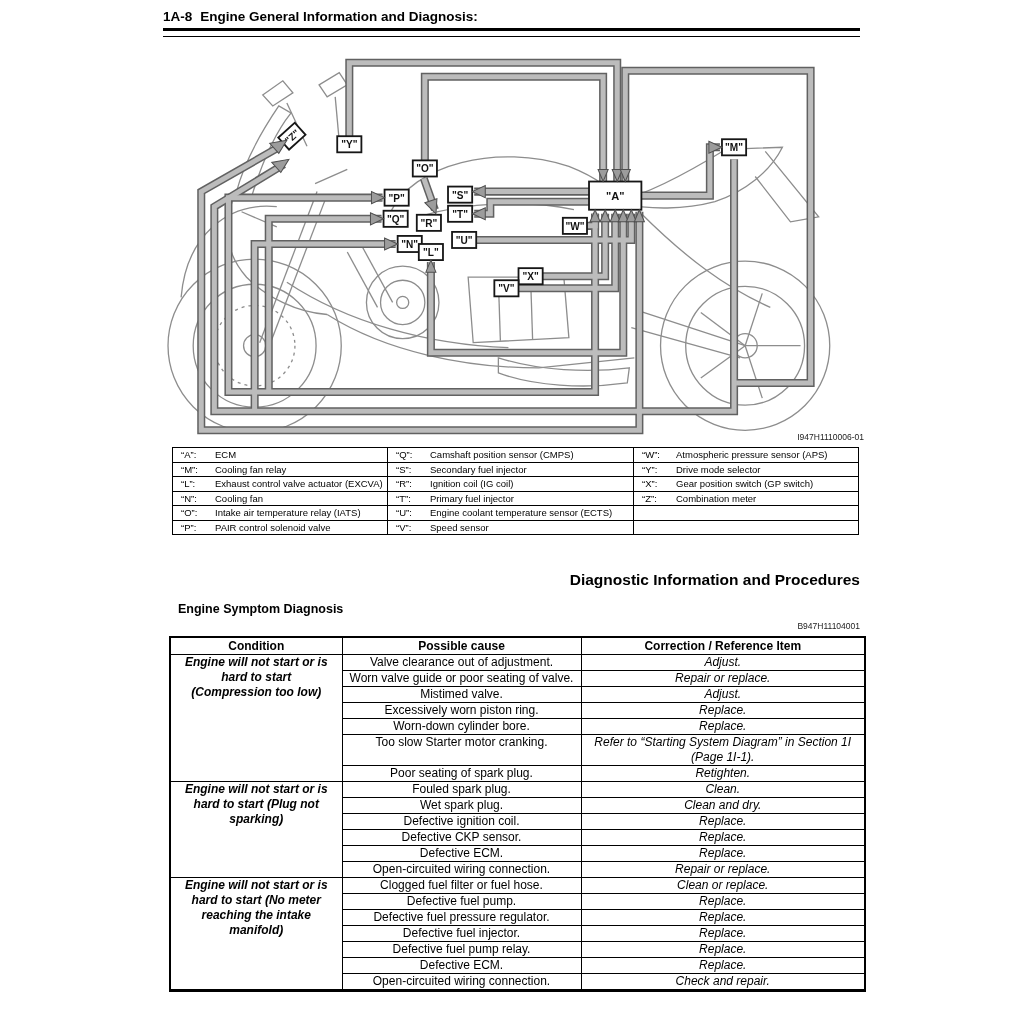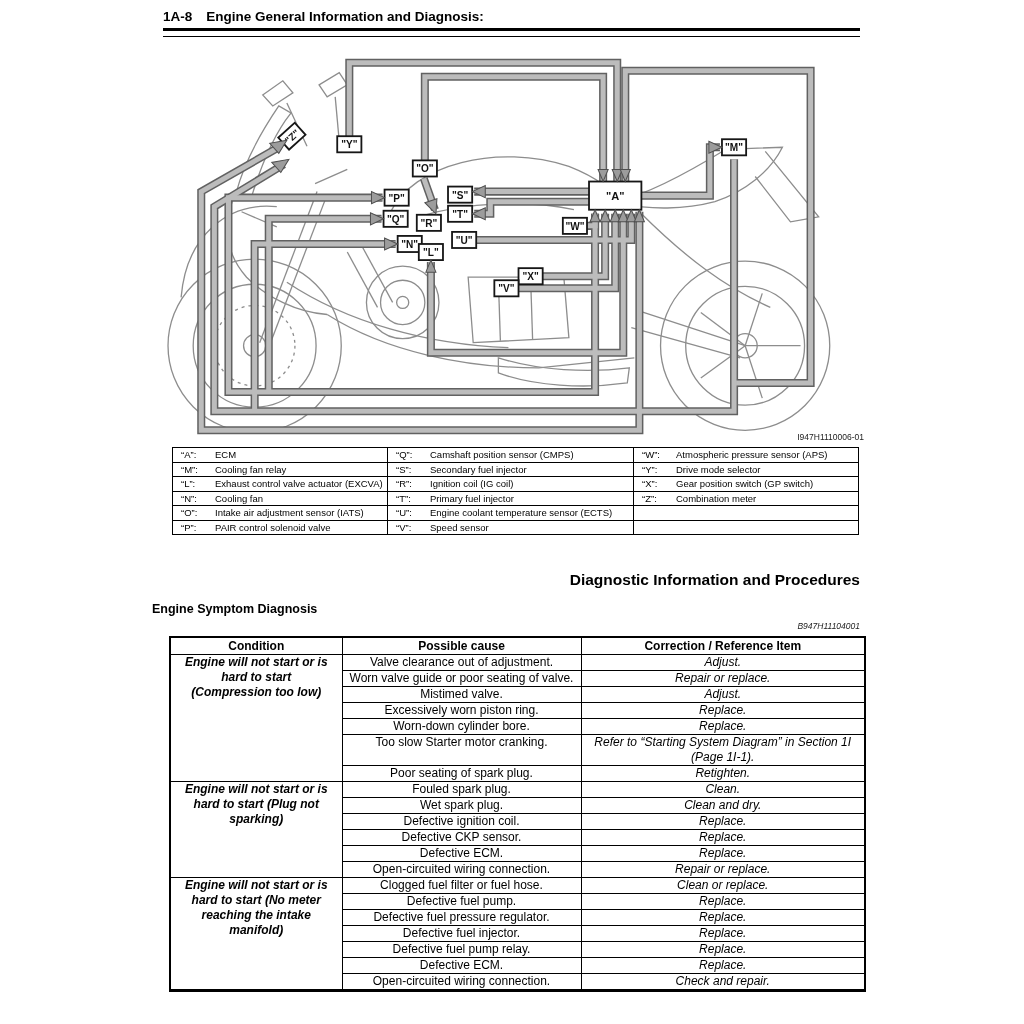--- a/index.html
+++ b/index.html
@@ -1,36 +1,36 @@
 <!DOCTYPE html>
 <html><head>
 <meta charset="utf-8">
 <style>
   html,body{margin:0;padding:0;background:#fff;}
   .page{position:relative;width:1024px;height:1024px;background:#fff;
         font-family:"Liberation Sans",sans-serif;color:#000;overflow:hidden;}
   
   .hdr{position:absolute;left:163px;top:9px;width:697px;font-size:13.5px;font-weight:bold;white-space:nowrap;}
-  .hdr .sec{margin-right:14px;}
+  .hdr .sec{margin-right:8px;}
   .hdr-rule{position:absolute;left:163px;top:28px;width:697px;height:5px;
             border-top:3px solid #000;border-bottom:1px solid #000;}
   
   .diagram{position:absolute;left:166px;top:50px;width:700px;height:394px;}
   .fig-code{position:absolute;right:2px;bottom:2px;font-size:8.5px;color:#222;}
   
   .legend{position:absolute;left:172px;top:447px;width:686px;border-collapse:collapse;
           font-size:9.5px;table-layout:fixed;}
   .legend td{border:1px solid #000;height:13.5px;padding:0 0 0 8px;vertical-align:middle;overflow:hidden;white-space:nowrap;}
   .legend{border:1.5px solid #000;}
   .lkey{display:inline-block;width:34px;}
   
   .proc-title{position:absolute;left:163px;top:571px;width:697px;text-align:right;
               font-size:15.5px;font-weight:bold;}
-  .symp-title{position:absolute;left:152px;top:602px;font-size:12.5px;font-weight:bold;}
-  .doc-code{position:absolute;left:163px;top:621px;width:697px;text-align:right;font-size:8.5px;color:#222;font-style:italic;}
+  .symp-title{position:absolute;left:178px;top:602px;font-size:12.5px;font-weight:bold;}
+  .doc-code{position:absolute;left:163px;top:621px;width:697px;text-align:right;font-size:8.5px;color:#222;}
   
   .diag{position:absolute;left:169px;top:636px;width:695px;border-collapse:collapse;table-layout:fixed;
         font-size:12px;}
   .diag,".diag" th{border:2px solid #000;}
   .diag{border:2px solid #000;}
   .diag th{border:1px solid #000;font-size:12px;font-weight:bold;text-align:center;height:16px;padding:0;}
   .diag td{border:1px solid #000;line-height:15px;padding:0 3px;vertical-align:top;text-align:center;}
   .diag td.cond{font-weight:bold;font-style:italic;}
   .diag td.corr{font-style:italic;}
   .diag{border-bottom:3px solid #000;}
@@ -268,21 +268,21 @@
         <td><span class="lkey">“L”:</span><span>Exhaust control valve actuator (EXCVA)</span></td>
         <td><span class="lkey">“R”:</span><span>Ignition coil (IG coil)</span></td>
         <td><span class="lkey">“X”:</span><span>Gear position switch (GP switch)</span></td>
       </tr>
       <tr>
         <td><span class="lkey">“N”:</span><span>Cooling fan</span></td>
         <td><span class="lkey">“T”:</span><span>Primary fuel injector</span></td>
         <td><span class="lkey">“Z”:</span><span>Combination meter</span></td>
       </tr>
       <tr>
-        <td><span class="lkey">“O”:</span><span>Intake air adjustment sensor (IATS)</span></td>
+        <td><span class="lkey">“O”:</span><span>Intake air temperature relay (IATS)</span></td>
         <td><span class="lkey">“U”:</span><span>Engine coolant temperature sensor (ECTS)</span></td>
         <td><span class="lkey"></span><span></span></td>
       </tr>
       <tr>
         <td><span class="lkey">“P”:</span><span>PAIR control solenoid valve</span></td>
         <td><span class="lkey">“V”:</span><span>Speed sensor</span></td>
         <td><span class="lkey"></span><span></span></td>
       </tr>
     </tbody>
   </table>

